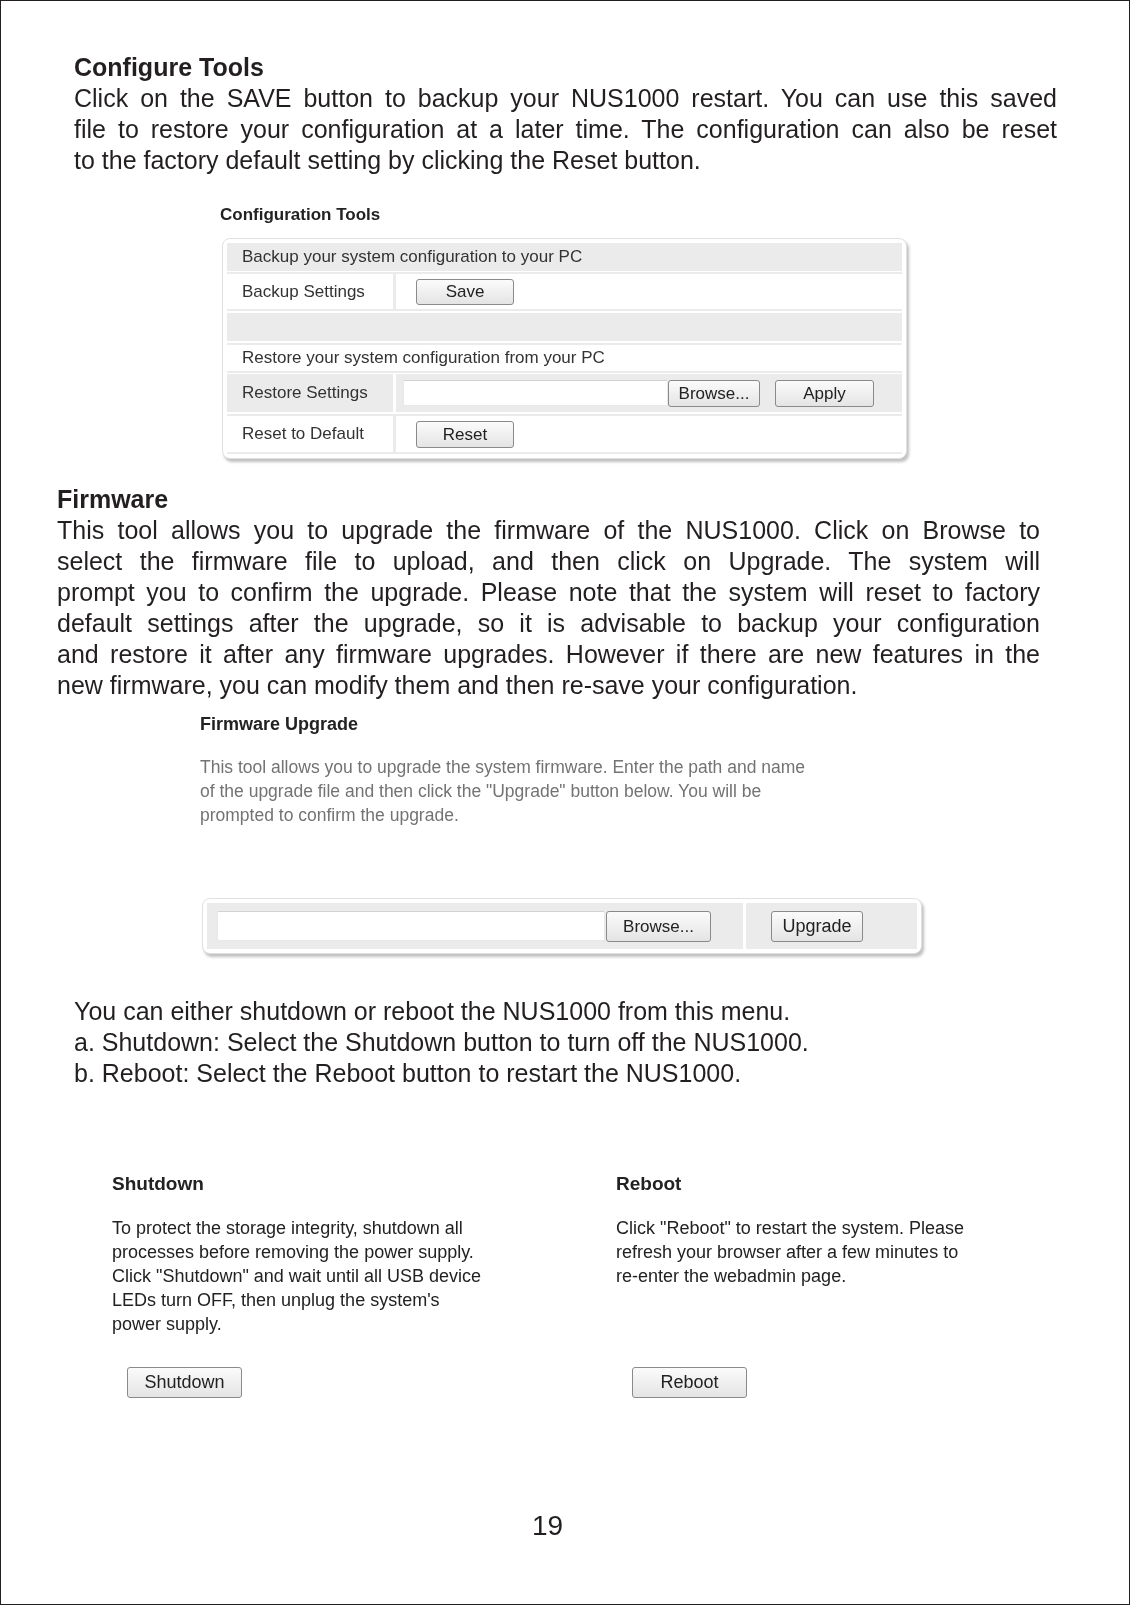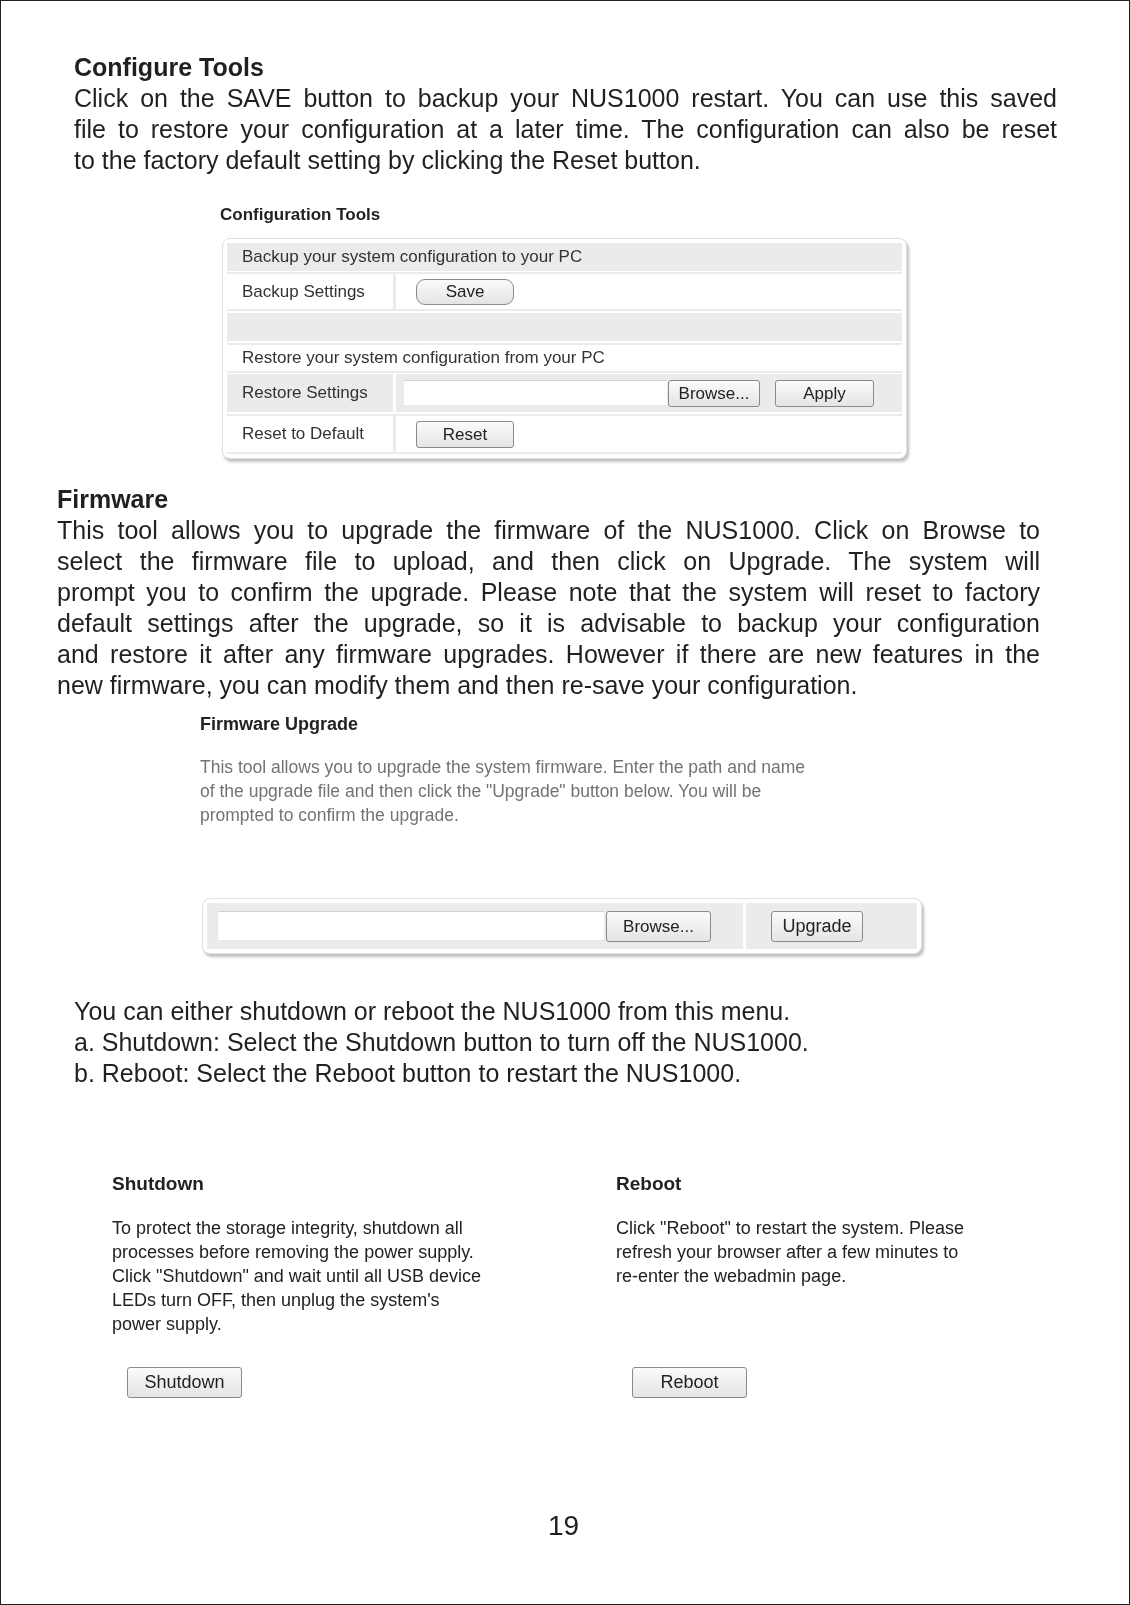--- a/index.html
+++ b/index.html
@@ -67,21 +67,21 @@
       <div class="cell" style="left:0; right:0;">
           <span>Backup your system configuration to your PC</span>
         </div>
     </div>
 
     <div class="row gray" style="top:33px; height:39px;text-decoration:underline;">
       <div class="cell white" style="left:0; width:166px;">
           <span>Backup Settings</span>
         </div>
       <div class="cell white" style="left:169px; right:0;"></div>
-      <button class="btn" style="left:189px; top:7px; width:98px; height:26px;border-radius:9px;">Save</button>
+      <button class="btn" style="left:189px; top:7px; width:98px; height:26px;">Save</button>
     </div>
 
     <div class="row gray" style="top:74px; height:28px;"></div>
 
     <div class="row gray" style="top:104px; height:30px;">
       <div class="cell white" style="left:0; right:0;">
           <span>Restore your system configuration from your PC</span>
         </div>
     </div>
 
@@ -156,13 +156,13 @@
 <div class="ui">
   <div class="abs ui-title" style="left:616px; top:1173px; font-size:19px;">Reboot</div>
   <div class="abs" style="left:616px; top:1216px;">
     <div class="ui-para2">Click "Reboot" to restart the system. Please</div>
     <div class="ui-para2">refresh your browser after a few minutes to</div>
     <div class="ui-para2">re-enter the webadmin page.</div>
   </div>
   <button class="btn" style="left:632px; top:1367px; width:115px; height:31px; font-size:18px;">Reboot</button>
 </div>
 
-<div class="abs" style="left:548px; top:1510px; font-size:28px; line-height:32px;">19</div>
+<div class="abs" style="left:532px; top:1510px; font-size:28px; line-height:32px;">19</div>
 
 </body></html>

